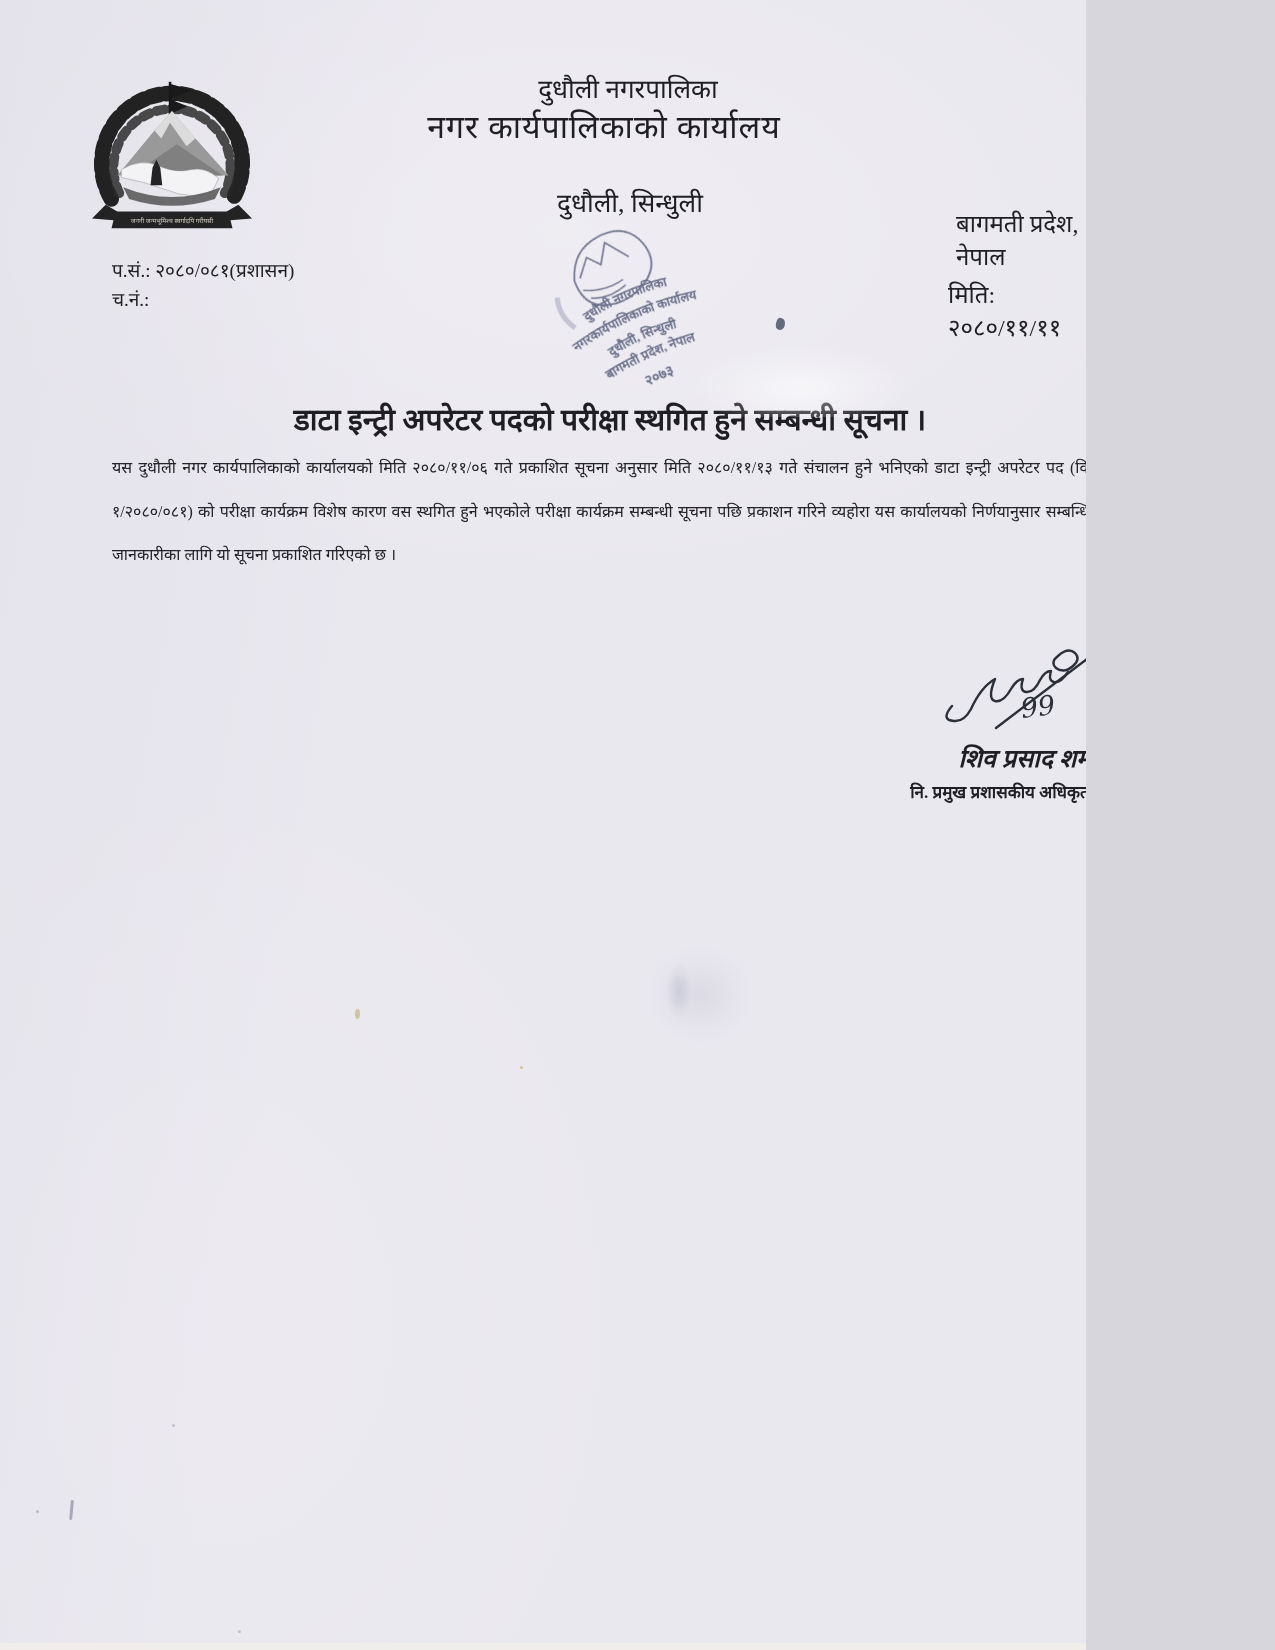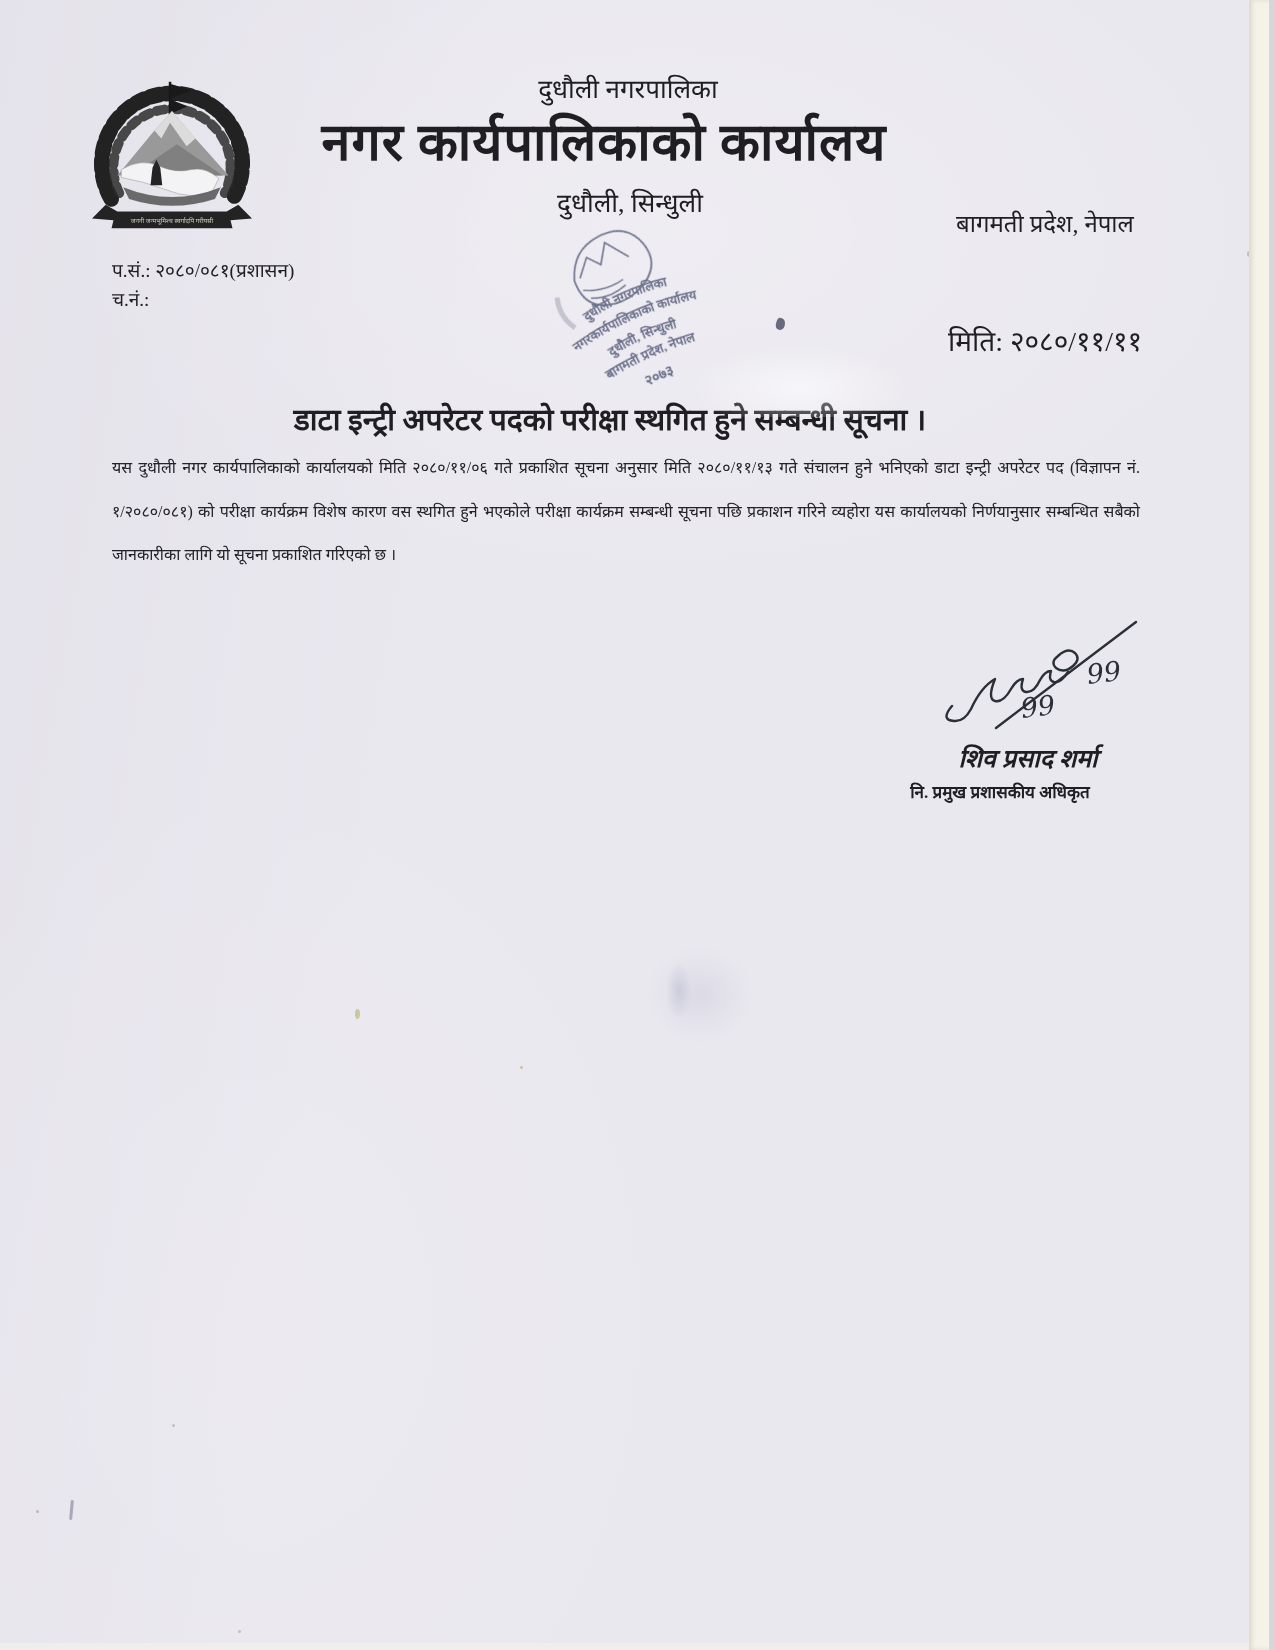--- a/index.html
+++ b/index.html
@@ -1,33 +1,33 @@
 <!DOCTYPE html>
 <html><head>
 <meta charset="utf-8">
 <style>
   html,body{margin:0;padding:0;background:#d8d6dd;}
   .paper{
-    position:relative;width:1269px;height:1650px;overflow:hidden;
+    position:relative;width:1086px;height:1650px;overflow:hidden;
     background:
       radial-gradient(ellipse 900px 520px at 52% 14%, rgba(255,255,255,0.22), transparent 70%),
       radial-gradient(ellipse 700px 900px at 20% 80%, rgba(255,255,255,0.10), transparent 70%),
       linear-gradient(100deg, rgba(120,114,138,0.05), transparent 35%),
       #eae8ef;
     font-family:"Liberation Serif","DejaVu Serif",serif;
     color:#1f1e23;
   }
   .abs{position:absolute;}
   .center{transform:translateX(-50%);white-space:nowrap;}
   .lh-municipality{font-size:26px;}
-  .lh-office{font-size:52px;font-weight:700;letter-spacing:1px;}
+  .lh-office{font-size:32px;font-weight:400;letter-spacing:1px;}
   .lh-address{font-size:26px;}
   .lh-province{font-size:24px;}
   .ref-line{font-size:19px;}
-  .date-line{font-size:28px;margin-top:44px;}
+  .date-line{font-size:24px;}
   .subject-line{font-size:30px;font-weight:700;}
   .body-text{
     width:1028px;font-size:16px;line-height:43.5px;
     text-align:justify;text-justify:inter-word;color:#232228;
   }
   .sig-name{font-size:25px;font-weight:600;}
   .sig-designation{font-size:17px;font-weight:600;}
   .stamp-wrap{
     left:534px;top:208px;width:186px;height:190px;
     transform:rotate(-24deg);opacity:.82;filter:blur(.45px);

